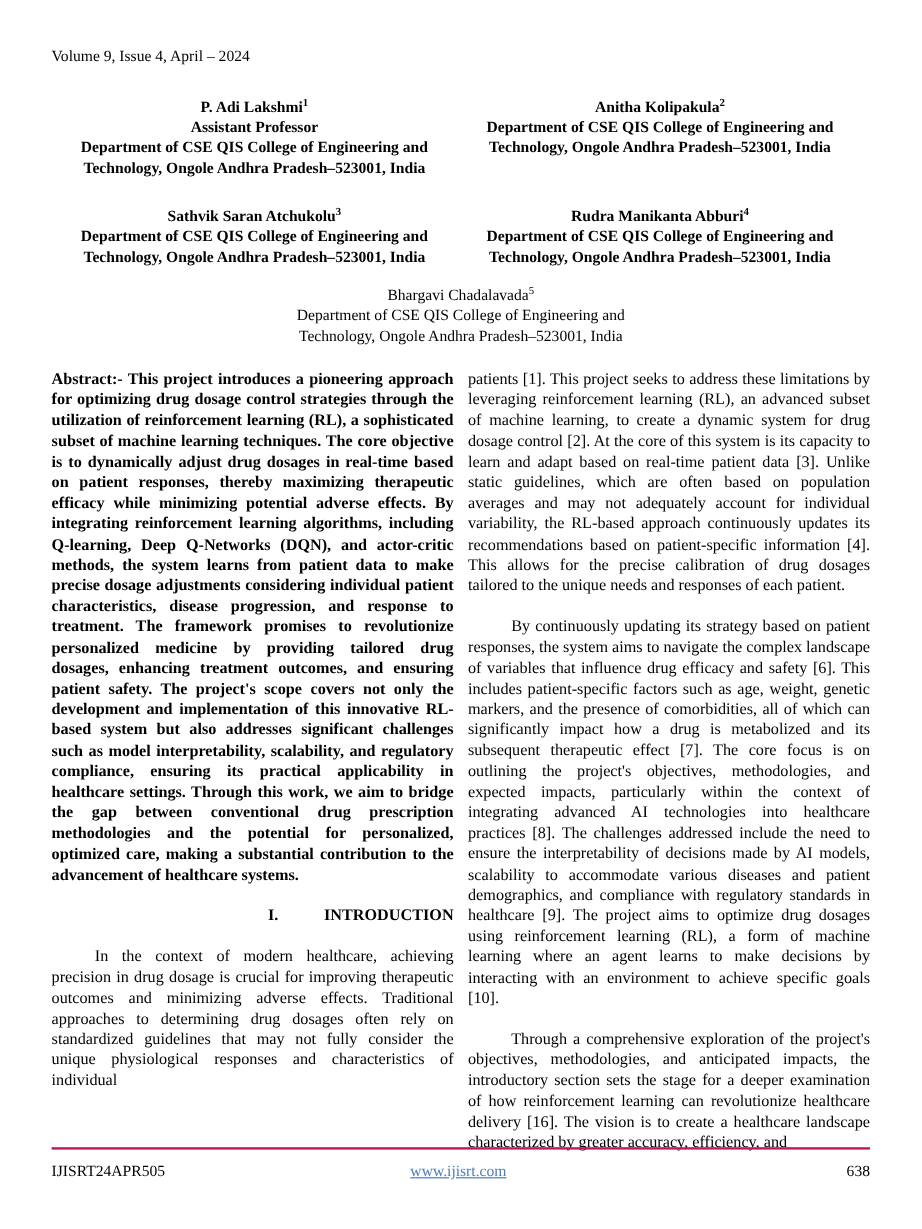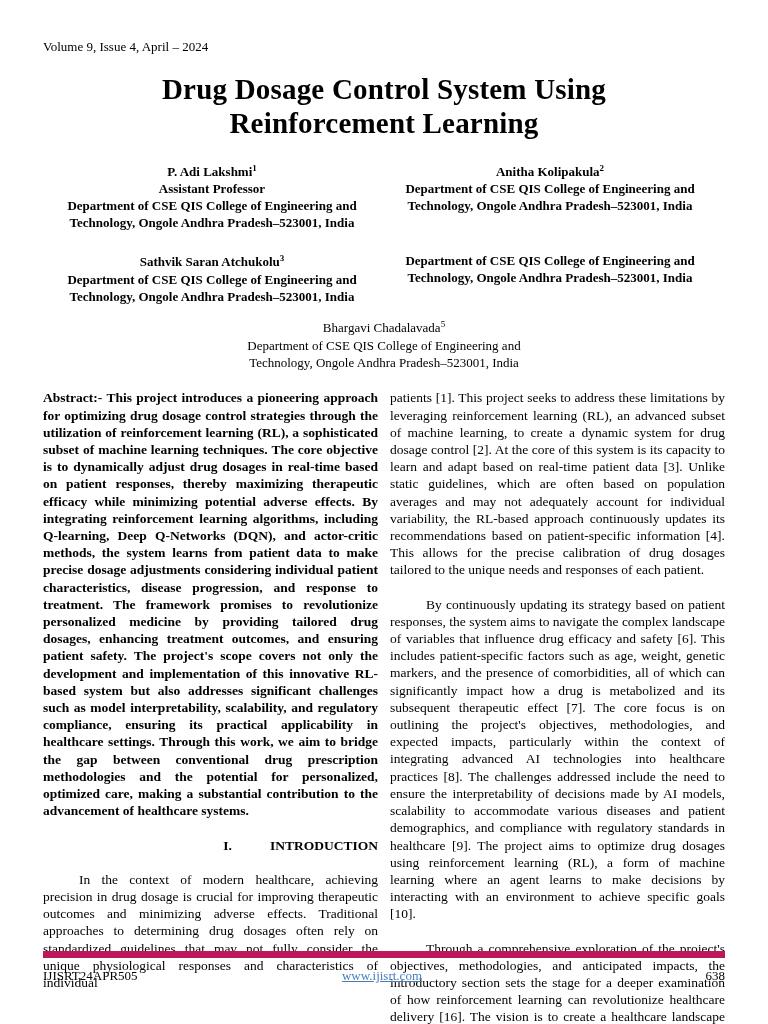--- a/index.html
+++ b/index.html
@@ -52,43 +52,39 @@
     text-align: right; font-weight: bold;
     margin-top: 17px; margin-bottom: 17px;
     font-size: 13.5px;
   }
   .sec-heading .sec-num { margin-right: 38px; }
   .para-indent { text-indent: 36px; }
   .col p + p { margin-top: 17px; }
   
   .footer {
     position: absolute; left: 43px; right: 43px; bottom: 40px;
-    border-top: 7px solid #be185d;
+    border-top: 2px solid #be185d;
     padding-top: 10px;
     display: flex; justify-content: space-between; align-items: baseline;
     font-size: 13px;
   }
   .footer .center-link { position: absolute; left: 0; right: 4px; text-align: center; }
   .footer a { text-decoration: underline; }
 </style>
 </head>
 <body>
 
 <div class="page">
 
   <div class="hdr">
     <div class="left">
       <div>Volume 9, Issue 4, April – 2024</div>
     </div>
   </div>
 
-  <h1 class="title">
-    <div>Drug Dosage Control System Using</div>
-    <div>Reinforcement Learning</div>
-  </h1>
 
   <div class="authors-row">
     <div class="author-block">
       <span class="name"><span>P. Adi Lakshmi</span><sup>1</sup></span>
       <div>Assistant Professor</div>
       <div>Department of CSE QIS College of Engineering and</div>
       <div>Technology, Ongole Andhra Pradesh–523001, India</div>
     </div>
     <div class="author-block">
       <span class="name"><span>Anitha Kolipakula</span><sup>2</sup></span>
@@ -97,20 +93,21 @@
     </div>
   </div>
 
   <div class="authors-row" style="">
     <div class="author-block">
       <span class="name"><span>Sathvik Saran Atchukolu</span><sup>3</sup></span>
       <div>Department of CSE QIS College of Engineering and</div>
       <div>Technology, Ongole Andhra Pradesh–523001, India</div>
     </div>
     <div class="author-block">
+      <span class="name"><span>Rudra Manikanta Abburi</span><sup>4</sup></span>
       <div>Department of CSE QIS College of Engineering and</div>
       <div>Technology, Ongole Andhra Pradesh–523001, India</div>
     </div>
   </div>
 
   <div class="author-block author-center">
     <span class="name"><span>Bhargavi Chadalavada</span><sup>5</sup></span>
     <div>Department of CSE QIS College of Engineering and</div>
     <div>Technology, Ongole Andhra Pradesh–523001, India</div>
   </div>

